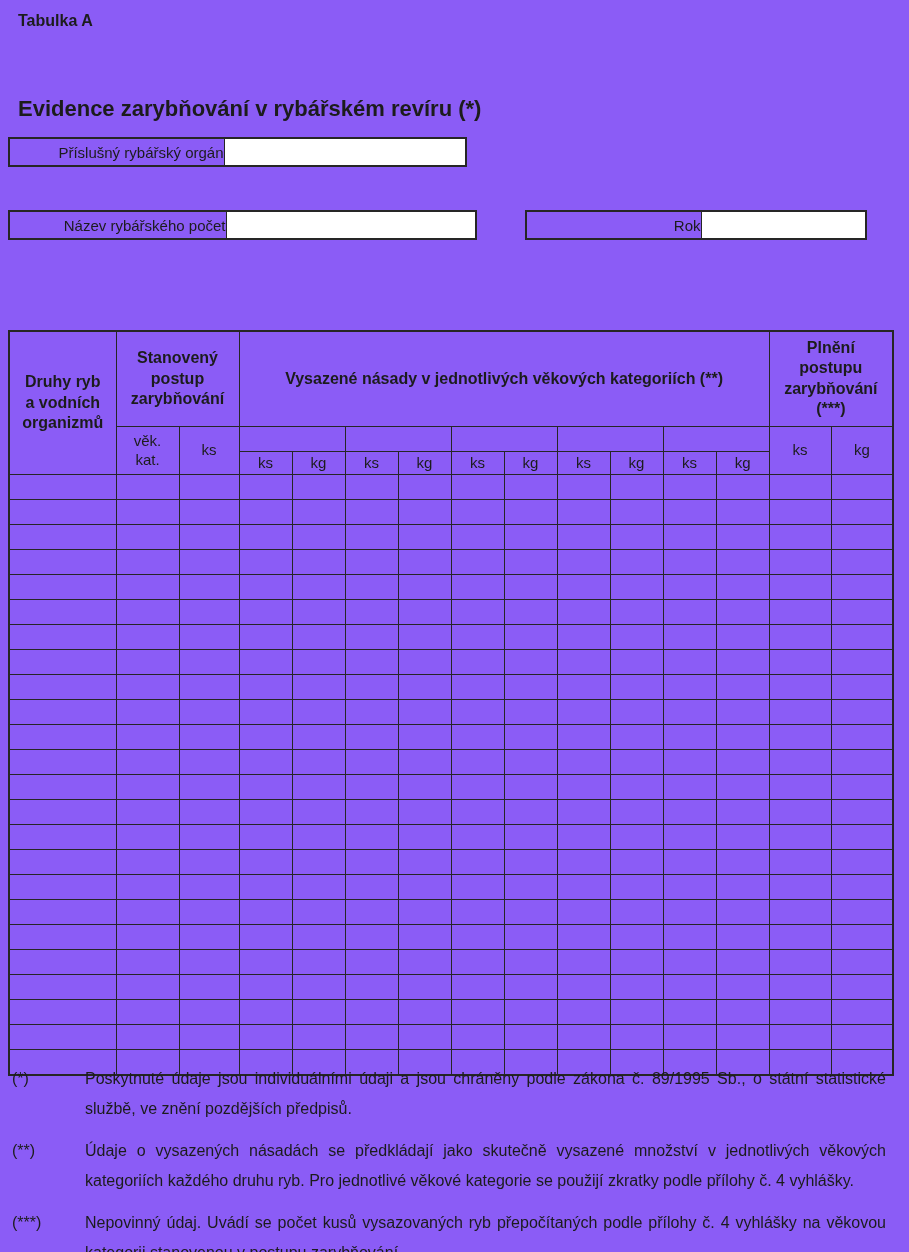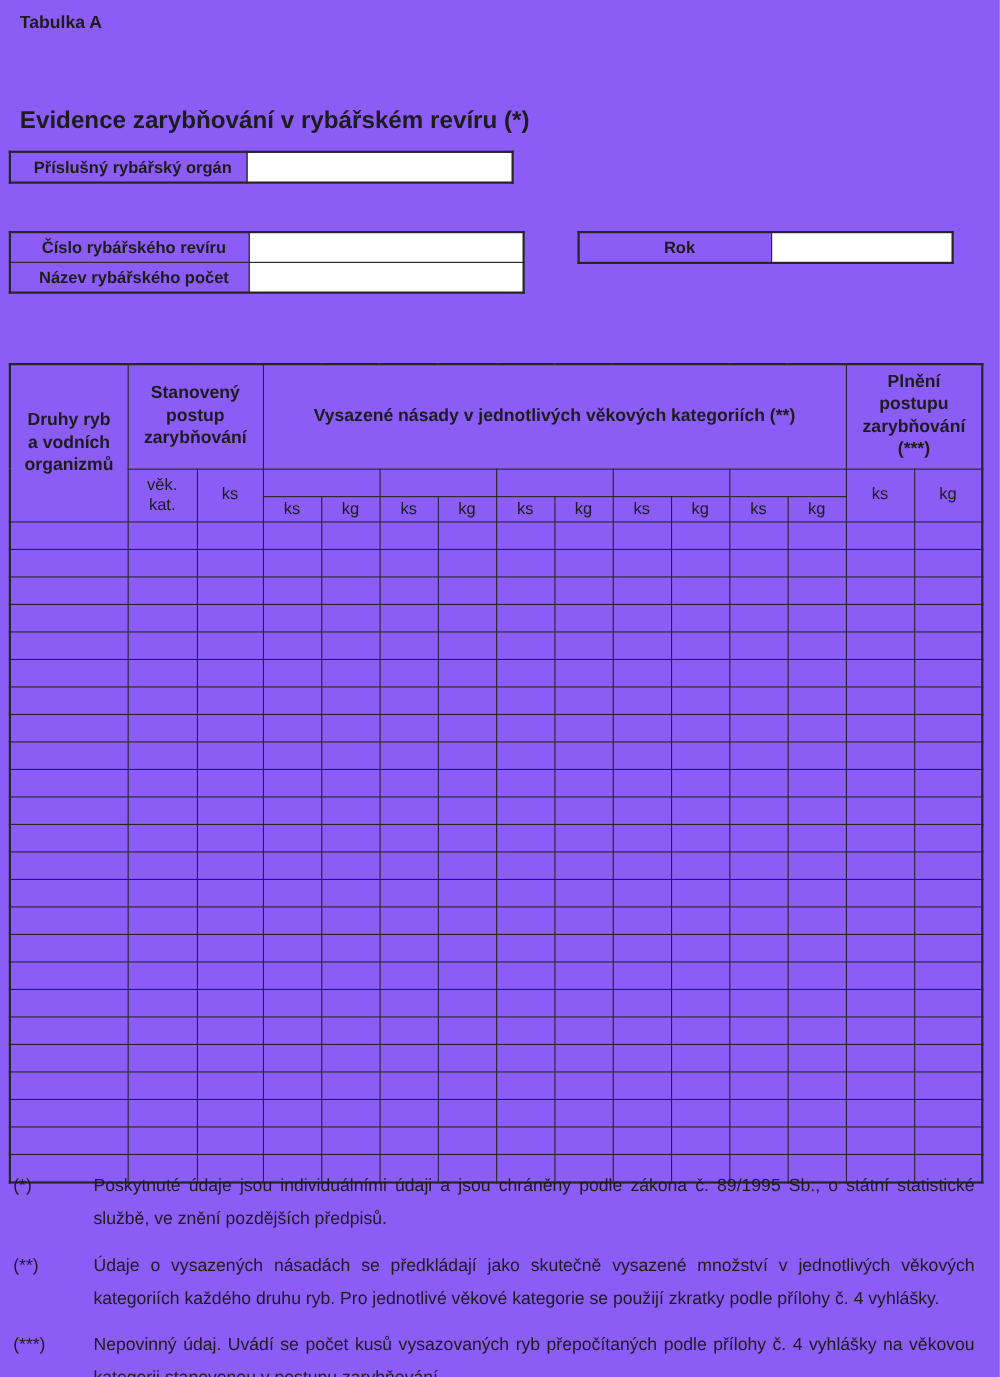--- a/index.html
+++ b/index.html
@@ -14,21 +14,21 @@
   .hd{position:absolute;left:18px;font-weight:bold;white-space:nowrap;}
   #tabulka-label{top:12px;font-size:16px;}
   #doc-title{top:54px;font-size:17px;text-decoration:underline;text-decoration-thickness:2px;text-underline-offset:4px;}
   #doc-subtitle{top:96px;font-size:22px;}
 
   table{border-collapse:collapse;table-layout:fixed;}
   td{border:1.5px solid #262626;padding:0;vertical-align:middle;overflow:hidden;}
   table{border:2px solid #262626;}
 
   .form-tbl td{height:26px;font-size:15px;}
-  .form-tbl .lbl{font-weight:bold;text-align:center;padding-left:8px;white-space:nowrap;}
+  .form-tbl .lbl{font-weight:normal;text-align:right;padding-left:8px;white-space:nowrap;}
   .form-tbl .val{background:#ffffff;}
 
   #authority-table{position:absolute;top:137px;left:8px;width:457px;}
   #district-table{position:absolute;top:210px;left:8px;width:467px;}
   #year-table{position:absolute;top:210px;left:525px;width:340px;}
 
   #main-table{position:absolute;top:330px;left:8px;width:884px;}
   #main-table td{text-align:center;}
   .th-big{font-weight:bold;font-size:16px;line-height:1.28;}
   .th-unit{font-weight:normal;font-size:15px;line-height:1.3;}
@@ -60,24 +60,20 @@
     </tr>
   </tbody>
     </table>
 
   <table id="district-table" class="form-tbl">
     <colgroup>
         <col style="width:217px">
         <col style="width:250px">
       </colgroup>
     <tbody>
-        <tr>
-      <td class="lbl">Číslo rybářského revíru</td>
-      <td class="val"></td>
-    </tr>
     <tr>
       <td class="lbl">Název rybářského počet</td>
       <td class="val"></td>
     </tr>
   </tbody>
     </table>
 
   <table id="year-table" class="form-tbl">
     <colgroup>
         <col style="width:175px">

